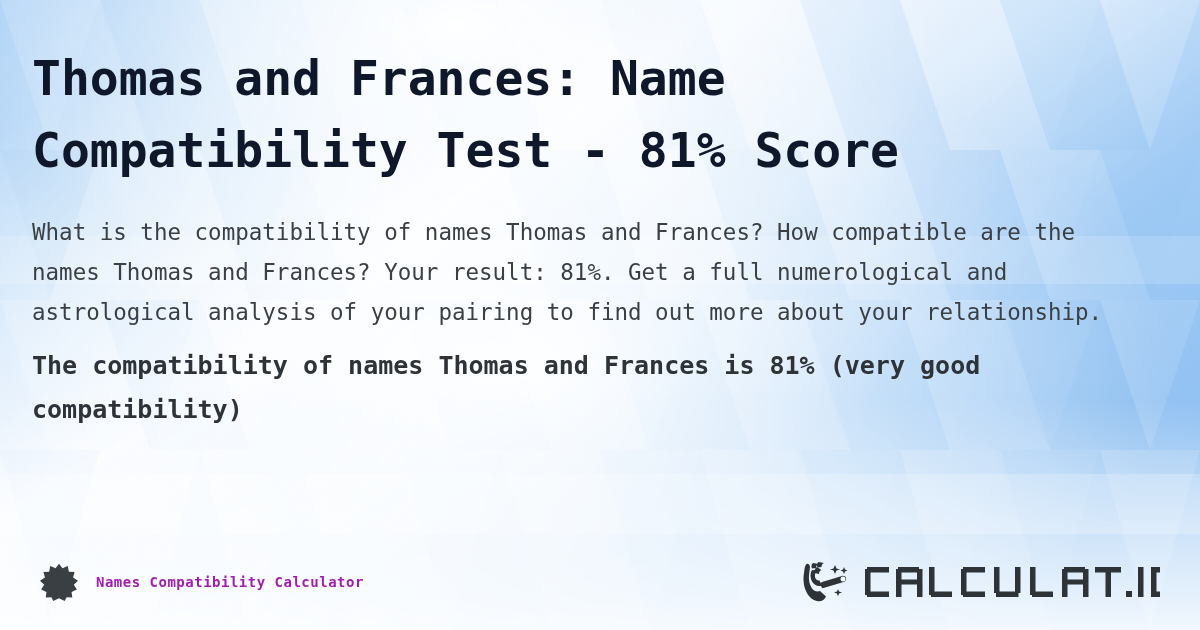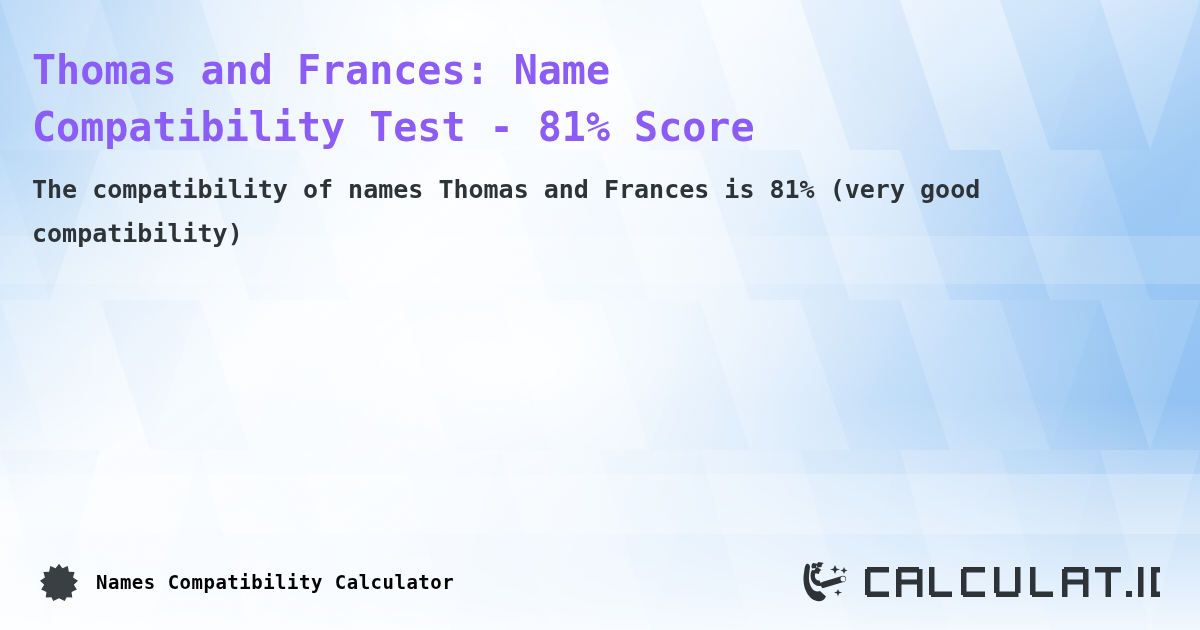--- a/index.html
+++ b/index.html
@@ -35,24 +35,24 @@
 
   #content-block {
     position: absolute;
     left: 32px;
     top: 42px;
     width: 1136px;
   }
 
   #page-title {
     font-family: "DejaVu Sans Mono", "Liberation Mono", monospace;
-    font-size: 40px;
-    line-height: 57px;
+    font-size: 48px;
+    line-height: 72px;
     font-weight: bold;
-    color: #8b5cf6;
+    color: #0f172a;
     letter-spacing: 0px;
     white-space: pre-line;
   }
 
   #intro-paragraph {
     margin-top: 26px;
     font-family: "DejaVu Sans Mono", "Liberation Mono", monospace;
     font-size: 22.5px;
     line-height: 40px;
     color: #3a3f44;
@@ -92,23 +92,23 @@
 
   #brand-star-icon {
     width: 38px;
     height: 38px;
     flex: 0 0 auto;
     display: block;
   }
 
   #brand-name {
     font-family: "DejaVu Sans Mono", "Liberation Mono", monospace;
-    font-size: 19px;
+    font-size: 14px;
     font-weight: bold;
-    color: #000000;
+    color: #a21caf;
     letter-spacing: 0.5px;
     white-space: nowrap;
   }
 
   #site-logo {
     display: flex;
     align-items: center;
     gap: 6px;
   }
 
@@ -256,20 +256,21 @@
   </svg>
 </div>
 
 <div id="page">
 
   <div id="content-block">
 
     <h1 id="page-title">Thomas and Frances: Name
 Compatibility Test - 81% Score</h1>
 
+    <p id="intro-paragraph">What is the compatibility of names Thomas and Frances? How compatible are the names Thomas and Frances? Your result: 81%. Get a full numerological and astrological analysis of your pairing to find out more about your relationship.</p>
 
     <p id="result-statement">The compatibility of names Thomas and Frances is 81% (very good compatibility)</p>
   </div>
 
   <div id="footer-bar">
 
     <div id="footer-brand">
       <span>
         <svg id="brand-star-icon" viewBox="0 0 100 100" xmlns="http://www.w3.org/2000/svg">
           <polygon fill="#3a3f44" points="50,2 59,14 73,8 76,23 91,24 87,38 100,47 89,57 97,70 83,76 85,91 70,90 65,100 50,93 35,100 30,90 15,91 17,76 3,70 11,57 0,47 13,38 9,24 24,23 27,8 41,14"></polygon>

